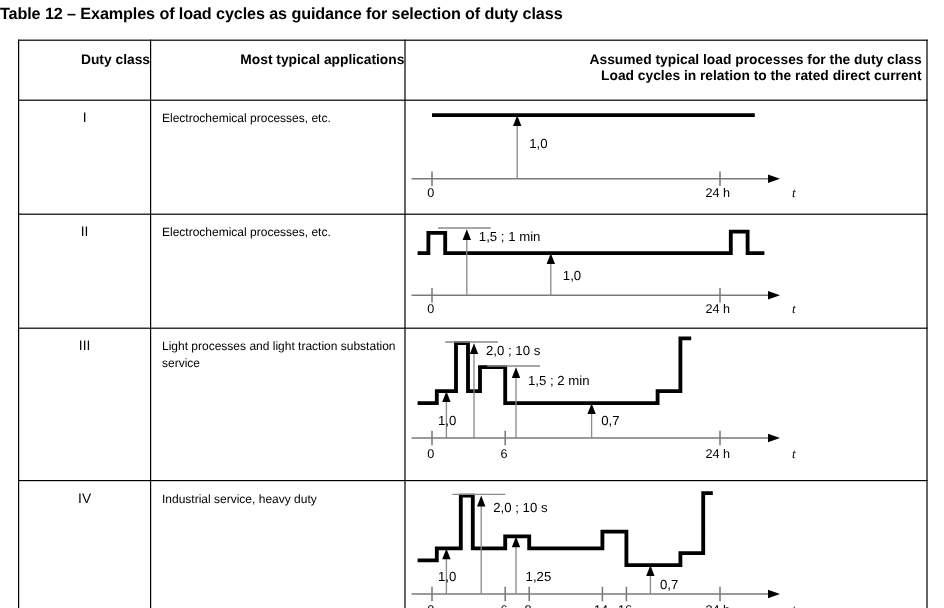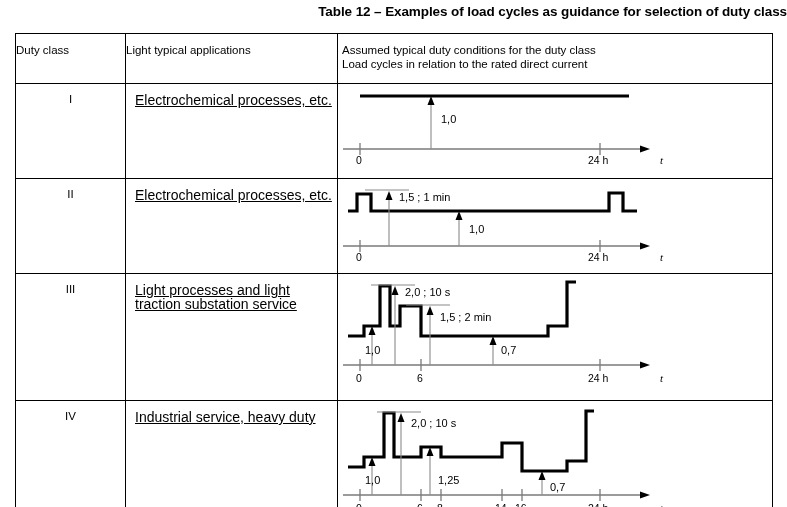--- a/index.html
+++ b/index.html
@@ -7,21 +7,21 @@
     width:787px;height:507px;
     background:#ffffff;
     font-family:"Liberation Sans",sans-serif;
     color:#000;
     overflow:hidden;
   }
   .page{position:relative;width:787px;height:507px;}
 
   .title{
     position:absolute;left:0;top:4px;width:787px;
-    text-align:right;
+    text-align:left;
     font-size:13.5px;font-weight:bold;
     letter-spacing:-0.1px;
   }
 
   table.t12{
     position:absolute;left:15px;top:33px;
     width:757px;
     border-collapse:collapse;
     table-layout:fixed;
   }
@@ -30,37 +30,36 @@
     padding:0;
     vertical-align:top;
     background:#fff;
   }
   col.c1{width:110px;}
   col.c2{width:212px;}
   col.c3{width:435px;}
 
   .hdr{
     height:40px;
-    text-align:left;
-    font-size:11.5px;font-weight:normal;
+    text-align:right;
+    font-size:11.5px;font-weight:bold;
     padding-top:9px!important;
     line-height:14px;
   }
   .hdr-wide{padding-left:4px!important;padding-right:4px!important;}
 
   .cls{
     text-align:center;
     font-size:11.5px;
     padding-top:9px!important;
   }
   .app{
-    font-size:14px;
+    font-size:10px;
     line-height:14px;
     padding:9px 0 0 9px!important;
-    text-decoration:underline;
   }
   .plotcell{padding:0!important;}
   .plotcell svg{display:block;}
 
   .r1 td{height:85px;}
   .r2 td{height:85px;}
   .r3 td{height:117px;}
   .r4 td{height:120px;}
 
   text.num{font-family:"Liberation Sans",sans-serif;font-size:11px;fill:#000;}
@@ -80,23 +79,23 @@
 
   <table class="t12">
     <colgroup>
         <col class="c1">
         <col class="c2">
         <col class="c3">
       </colgroup>
     <thead>
       <tr>
         <th class="hdr">Duty class</th>
-        <th class="hdr">Light typical applications</th>
+        <th class="hdr">Most typical applications</th>
         <th class="hdr hdr-wide">
-          <div>Assumed typical duty conditions for the duty class</div>
+          <div>Assumed typical load processes for the duty class</div>
           <div>Load cycles in relation to the rated direct current</div>
         </th>
       </tr>
     </thead>
     <tbody>
 
       <tr class="r1">
         <td class="cls">I</td>
         <td class="app">Electrochemical processes, etc.</td>
         <td class="plotcell">

